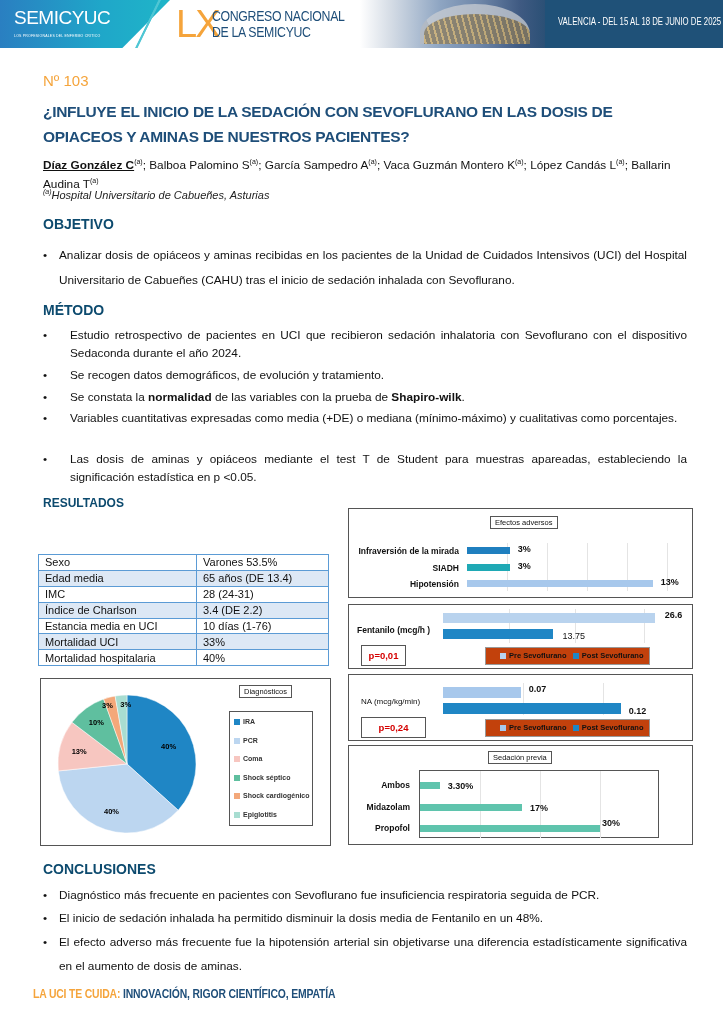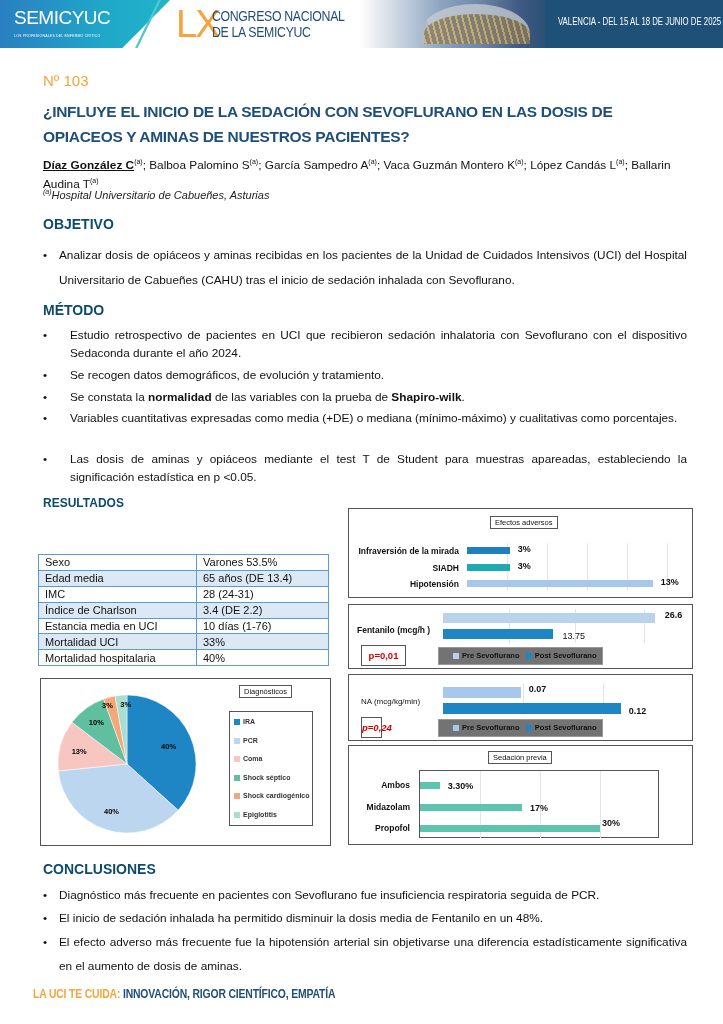--- a/index.html
+++ b/index.html
@@ -44,21 +44,21 @@
   .rtable td:first-child { width: 158px; }
 
   
   .panel { position: absolute; border: 1px solid #555; background: #fff; }
   .legend-title { position: absolute; border: 1px solid #555; font-size: 7.5px; padding: 1px 4px; background: #fff; white-space: nowrap; }
   .ylbl { position: absolute; font-size: 8.5px; font-weight: bold; text-align: right; white-space: nowrap; }
   .bar { position: absolute; }
   .vlab { position: absolute; font-size: 9px; font-weight: bold; white-space: nowrap; }
   .grid { position: absolute; width: 1px; background: #e4e4e4; }
   .pbox { position: absolute; border: 1px solid #555; color: #d40000; font-size: 9.5px; font-weight: bold; text-align: center; background: #fff; }
-  .lg-box { position: absolute; border: 1px solid #999; font-size: 7.5px; font-weight: bold; background: #737373; white-space: nowrap; }
+  .lg-box { position: absolute; border: 1px solid #999; font-size: 7.5px; font-weight: bold; background: #c2410c; white-space: nowrap; margin-left: 47px; }
   .lg-sw { display: inline-block; width: 6px; height: 6px; margin-right: 3px; vertical-align: middle; }
 
   .pie-legend { position: absolute; left: 229px; top: 711px; width: 84px; height: 115px; border: 1px solid #555; background: #fff; }
   .pie-legend .item { position: absolute; left: 4px; font-size: 7px; font-weight: bold; color: #333; white-space: nowrap; }
 
   .footer { position: absolute; left: 33px; top: 986px; font-size: 13px; font-weight: bold; white-space: nowrap; transform: scaleX(0.8); transform-origin: left; letter-spacing: -0.2px; }
   .footer .o { color: #f5a43b; }
   .footer .b { color: #1e4e79; }
 </style>
 </head>
@@ -207,21 +207,21 @@
     <div class="grid" style="left: 226.462px; top: 4px; height: 34px;"></div>
     <div class="grid" style="left: 294.7px; top: 4px; height: 34px;"></div>
     <div class="bar" style="left: 94px; top: 8px; width: 211.85px; height: 10px; background: rgb(185, 211, 238);"></div>
     <div class="vlab" style="left: 315.85px; top: 5px; font-weight: bold;">26.6</div>
     <div class="bar" style="left: 94px; top: 24px; width: 109.509px; height: 10px; background: rgb(31, 134, 197);"></div>
     <div class="vlab" style="left: 213.509px; top: 26px; font-weight: normal;">13.75</div>
   </div>
 
 <div class="panel" style="left:348px; top:674px; width:345px; height:67px;" id="na">
   <div class="ylbl" style="left:12px; top:22px; font-weight:normal; font-size:8px;">NA (mcg/kg/min)</div>
-  <div class="pbox" style="left:12px; top:42px; width:21px; height:21px; line-height:19px;font-style:italic;">p=0,24</div>
+  <div class="pbox" style="left:12px; top:42px; width:65px; height:21px; line-height:19px;">p=0,24</div>
   <div class="lg-box" style="left:89px; top:44px; width:165px; height:18px; line-height:16px; padding-left:14px;">
     <span class="lg-sw" style="background:#a7c8ec"></span><span>Pre Sevoflurano</span>&nbsp;&nbsp;&nbsp;<span class="lg-sw" style="background:#1f86c5"></span><span>Post Sevoflurano</span>
   </div>
 <div class="grid" style="left: 174px; top: 8px; height: 32px;"></div>
     <div class="grid" style="left: 254px; top: 8px; height: 32px;"></div>
     <div class="bar" style="left: 94px; top: 12px; width: 77.7778px; height: 11px; background: rgb(167, 200, 236);"></div>
     <div class="vlab" style="left: 179.778px; top: 9px;">0.07</div>
     <div class="bar" style="left: 94px; top: 28px; width: 177.778px; height: 11px; background: rgb(31, 134, 197);"></div>
     <div class="vlab" style="left: 279.778px; top: 31px;">0.12</div>
   </div>

